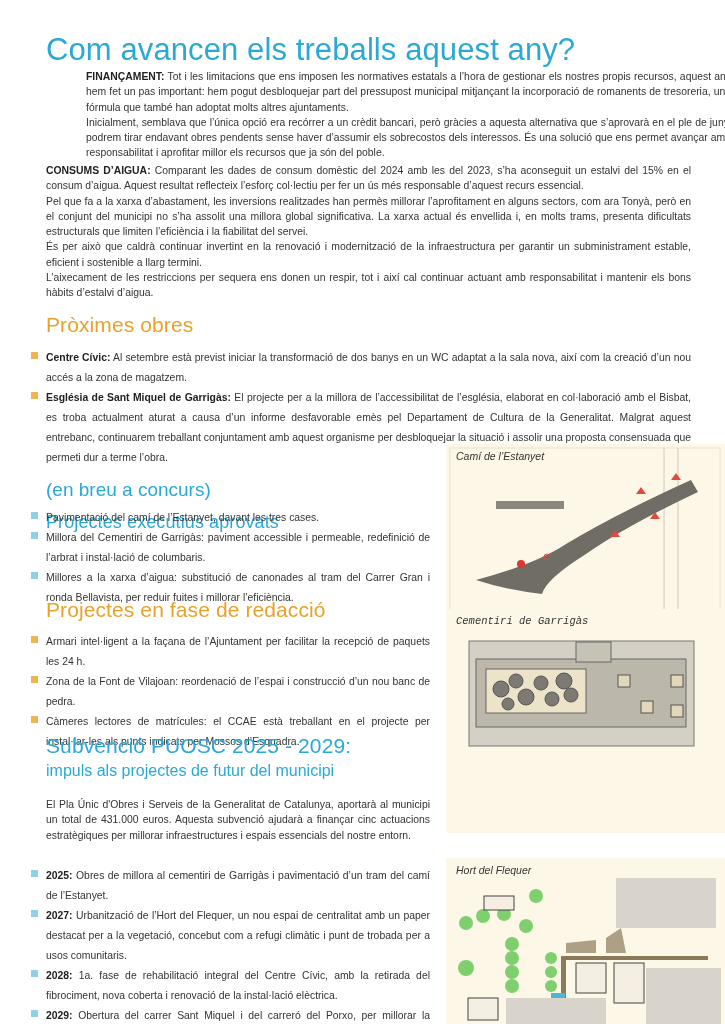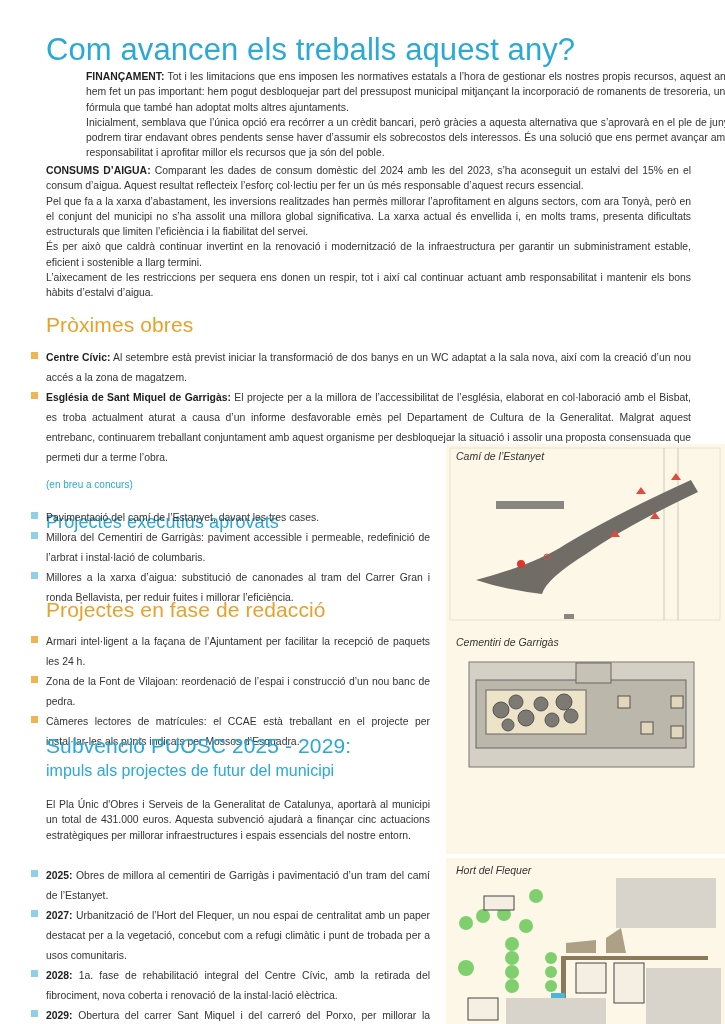--- a/index.html
+++ b/index.html
@@ -47,21 +47,21 @@
     <span class="bullet orange"></span>
     <b>Centre Cívic:</b><span> Al setembre està previst iniciar la transformació de dos banys en un WC adaptat a la sala nova, així com la creació d’un nou accés a la zona de magatzem.</span>
   </li>
   <li>
     <span class="bullet orange"></span>
     <b>Església de Sant Miquel de Garrigàs:</b><span> El projecte per a la millora de l’accessibilitat de l’església, elaborat en col·laboració amb el Bisbat, es troba actualment aturat a causa d’un informe desfavorable emès pel Departament de Cultura de la Generalitat. Malgrat aquest entrebanc, continuarem treballant conjuntament amb aquest organisme per desbloquejar la situació i assolir una proposta consensuada que permeti dur a terme l’obra.</span>
   </li>
 </ul>
 
 <div class="h1" style="top:464px; font-size:18px;margin-top:48px;">Projectes executius aprovats</div>
-<div class="sub" style="top:479px; font-size:10px;">(en breu a concurs)</div>
+<div class="sub" style="top:479px; font-size:19px;">(en breu a concurs)</div>
 <ul class="list narrow" style="top:508px;">
   <li><span class="bullet blue"></span><span>Pavimentació del camí de l’Estanyet, davant les tres cases.</span></li>
   <li><span class="bullet blue"></span><span>Millora del Cementiri de Garrigàs: paviment accessible i permeable, redefinició de l’arbrat i instal·lació de columbaris.</span></li>
   <li><span class="bullet blue"></span><span>Millores a la xarxa d’aigua: substitució de canonades al tram del Carrer Gran i ronda Bellavista, per reduir fuites i millorar l’eficiència.</span></li>
 </ul>
 
 <div class="h1 orange" style="top:598px; font-size:21px;">Projectes en fase de redacció</div>
 <ul class="list narrow" style="top:632px;">
   <li><span class="bullet orange"></span><span>Armari intel·ligent a la façana de l’Ajuntament per facilitar la recepció de paquets les 24 h.</span></li>
   <li><span class="bullet orange"></span><span>Zona de la Font de Vilajoan: reordenació de l’espai i construcció d’un nou banc de pedra.</span></li>
@@ -90,21 +90,21 @@
     <polygon points="190,50 195,43 200,50" fill="#e04a3f"></polygon>
     <polygon points="225,36 230,29 235,36" fill="#e04a3f"></polygon>
     <polygon points="204,75 209,68 214,75" fill="#e04a3f"></polygon>
     <polygon points="164,93 169,86 174,93" fill="#e04a3f"></polygon>
     <circle cx="101" cy="113" r="3" fill="none" stroke="#d94b40"></circle>
     <rect x="118" y="170" width="10" height="5" fill="#8a8780"></rect>
   </svg>
   <div class="ptitle">Camí de l’Estanyet</div>
 </div>
 
-<div class="panel" style="top:630px; height:224px;">
+<div class="panel" style="top:609px; height:224px;font-family:Liberation Mono, monospace;">
   <svg width="279" height="180">
     <rect x="23" y="32" width="225" height="105" fill="#d4d0c6" stroke="#777"></rect>
     <rect x="30" y="50" width="210" height="68" fill="#bcb7ab" stroke="#666"></rect>
     <rect x="40" y="60" width="100" height="44" fill="#ece3c8" stroke="#666"></rect>
     <rect x="130" y="33" width="35" height="20" fill="#c6c2b6" stroke="#666"></rect>
     <g fill="#7c7a72" stroke="#555">
       <circle cx="55" cy="80" r="8"></circle>
         <circle cx="70" cy="72" r="7"></circle>
         <circle cx="80" cy="88" r="8"></circle>
       <circle cx="95" cy="74" r="7"></circle>

